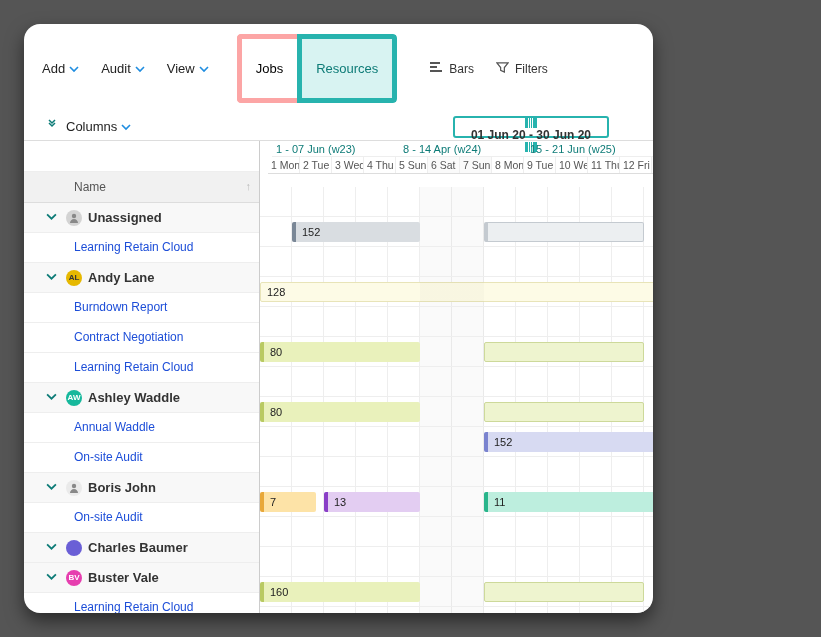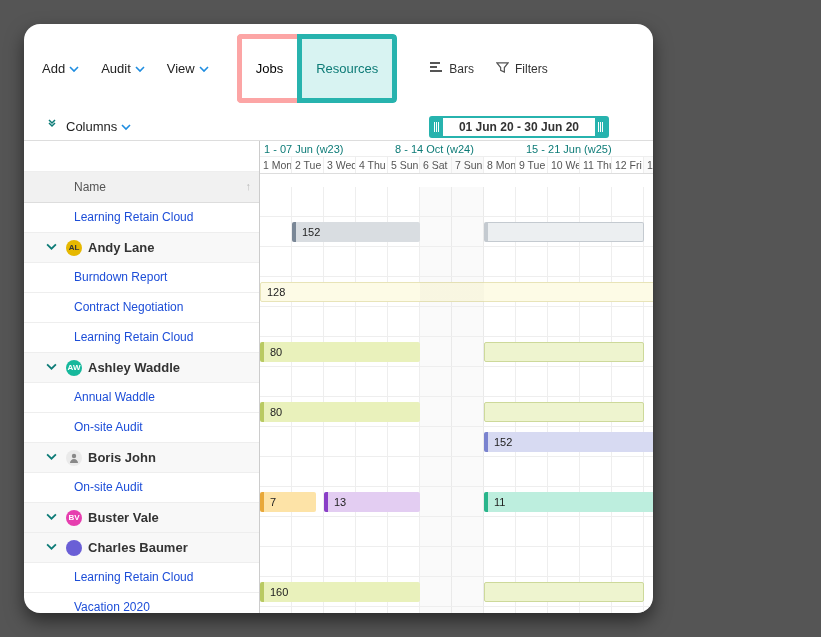--- a/index.html
+++ b/index.html
@@ -309,36 +309,48 @@
       </span>
       <span class="menu-item">
         <span>Columns</span>
         <span class="chev">
           <svg viewBox="0 0 10 10" width="10" height="10">
               <path d="M1 3 L5 7 L9 3" fill="none" stroke="#1f8de0" stroke-width="1.6"></path>
             </svg>
         </span>
       </span>
     </div>
-    <div class="date-range-chip" style="top:3px;">
+    <div class="date-range-chip" style="top:3px;flex-direction:column;">
       <div class="handle"></div>
       <div class="txt">01 Jun 20 - 30 Jun 20</div>
       <div class="handle"></div>
     </div>
   </div>
 
   <div class="body">
 
     <div class="left-col">
       <div style="height:31px;border-bottom:1px solid #eee;"></div>
       <div class="name-header">
         <span>Name</span>
         <span class="sort-arrow">↑</span>
       </div>
       <div id="left-rows">
+          <div class="group-row">
+            <span class="caret"><svg width="11" height="11" viewBox="0 0 10 10">
+                <path d="M1 3 L5 7 L9 3" fill="none" stroke="#0d7b77" stroke-width="1.6"></path>
+              </svg></span>
+            <span class="avatar gray">
+              <svg width="12" height="12" viewBox="0 0 12 12">
+                <circle cx="6" cy="4" r="2.2" fill="#888"></circle>
+                <path d="M2 11c0-2.2 1.8-4 4-4s4 1.8 4 4" fill="#888"></path>
+              </svg>
+            </span>
+            <span>Unassigned</span>
+          </div>
           <div class="task-row">Learning Retain Cloud</div>
           <div class="group-row">
             <span class="caret"><svg width="11" height="11" viewBox="0 0 10 10">
                 <path d="M1 3 L5 7 L9 3" fill="none" stroke="#0d7b77" stroke-width="1.6"></path>
               </svg></span>
             <span class="avatar y">AL</span>
             <span>Andy Lane</span>
           </div>
           <div class="task-row">Burndown Report</div>
           <div class="task-row">Contract Negotiation</div>
@@ -362,43 +374,43 @@
                 <path d="M2 11c0-2.2 1.8-4 4-4s4 1.8 4 4" fill="#888"></path>
               </svg>
             </span>
             <span>Boris John</span>
           </div>
           <div class="task-row">On-site Audit</div>
           <div class="group-row">
             <span class="caret"><svg width="11" height="11" viewBox="0 0 10 10">
                 <path d="M1 3 L5 7 L9 3" fill="none" stroke="#0d7b77" stroke-width="1.6"></path>
               </svg></span>
+            <span class="avatar b"></span>
+            <span>Charles Baumer</span>
+          </div>
+          <div class="group-row">
+            <span class="caret"><svg width="11" height="11" viewBox="0 0 10 10">
+                <path d="M1 3 L5 7 L9 3" fill="none" stroke="#0d7b77" stroke-width="1.6"></path>
+              </svg></span>
             <span class="avatar p">BV</span>
             <span>Buster Vale</span>
-          </div>
-          <div class="group-row">
-            <span class="caret"><svg width="11" height="11" viewBox="0 0 10 10">
-                <path d="M1 3 L5 7 L9 3" fill="none" stroke="#0d7b77" stroke-width="1.6"></path>
-              </svg></span>
-            <span class="avatar b"></span>
-            <span>Charles Baumer</span>
           </div>
           <div class="task-row">Learning Retain Cloud</div>
           <div class="task-row">Vacation 2020</div>
         </div>
     </div>
 
     <div class="right-col">
       <div class="timeline-wrap">
-        <div class="week-headers" id="week-headers" style="position:absolute;top:0;left:0;right:0;height:16px;">
+        <div class="week-headers" id="week-headers" style="position:absolute;top:0;left:12px;right:0;height:16px;">
             <div style="width: 224px;">1 - 07 Jun (w23)</div>
-            <div style="width: 224px;">8 - 14 Oct (w24)</div>
+            <div style="width: 224px;">8 - 14 Apr (w24)</div>
             <div style="width: 224px;">15 - 21 Jun (w25)</div>
           </div>
-        <div class="day-headers" id="day-headers" style="position:absolute;top:16px;left:0;right:0;">
+        <div class="day-headers" id="day-headers" style="position:absolute;top:16px;left:8px;right:0;">
             <div>1 Mon</div>
             <div>2 Tue</div>
             <div>3 Wed</div>
             <div>4 Thu</div>
             <div>5 Sun</div>
             <div class="wk">6 Sat</div>
             <div class="wk">7 Sun</div>
             <div>8 Mon</div>
             <div>9 Tue</div>
             <div>10 Wed</div>

